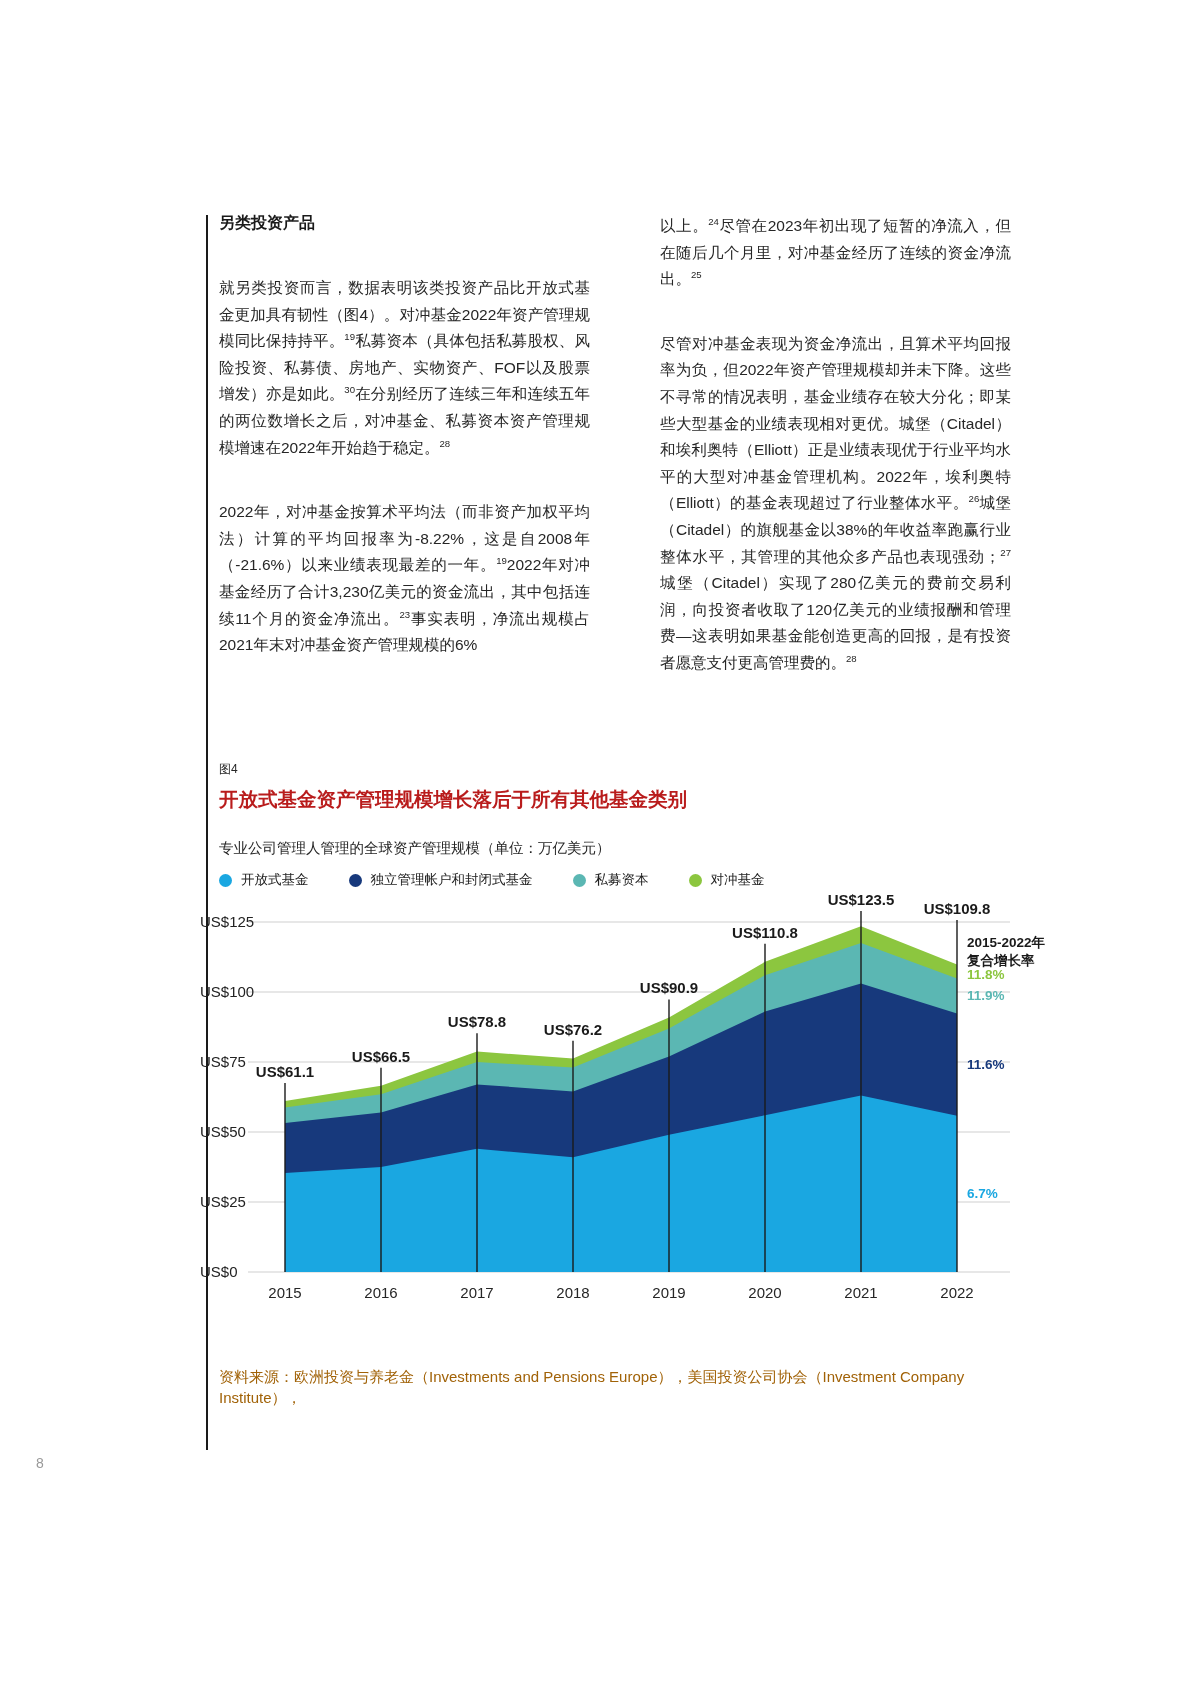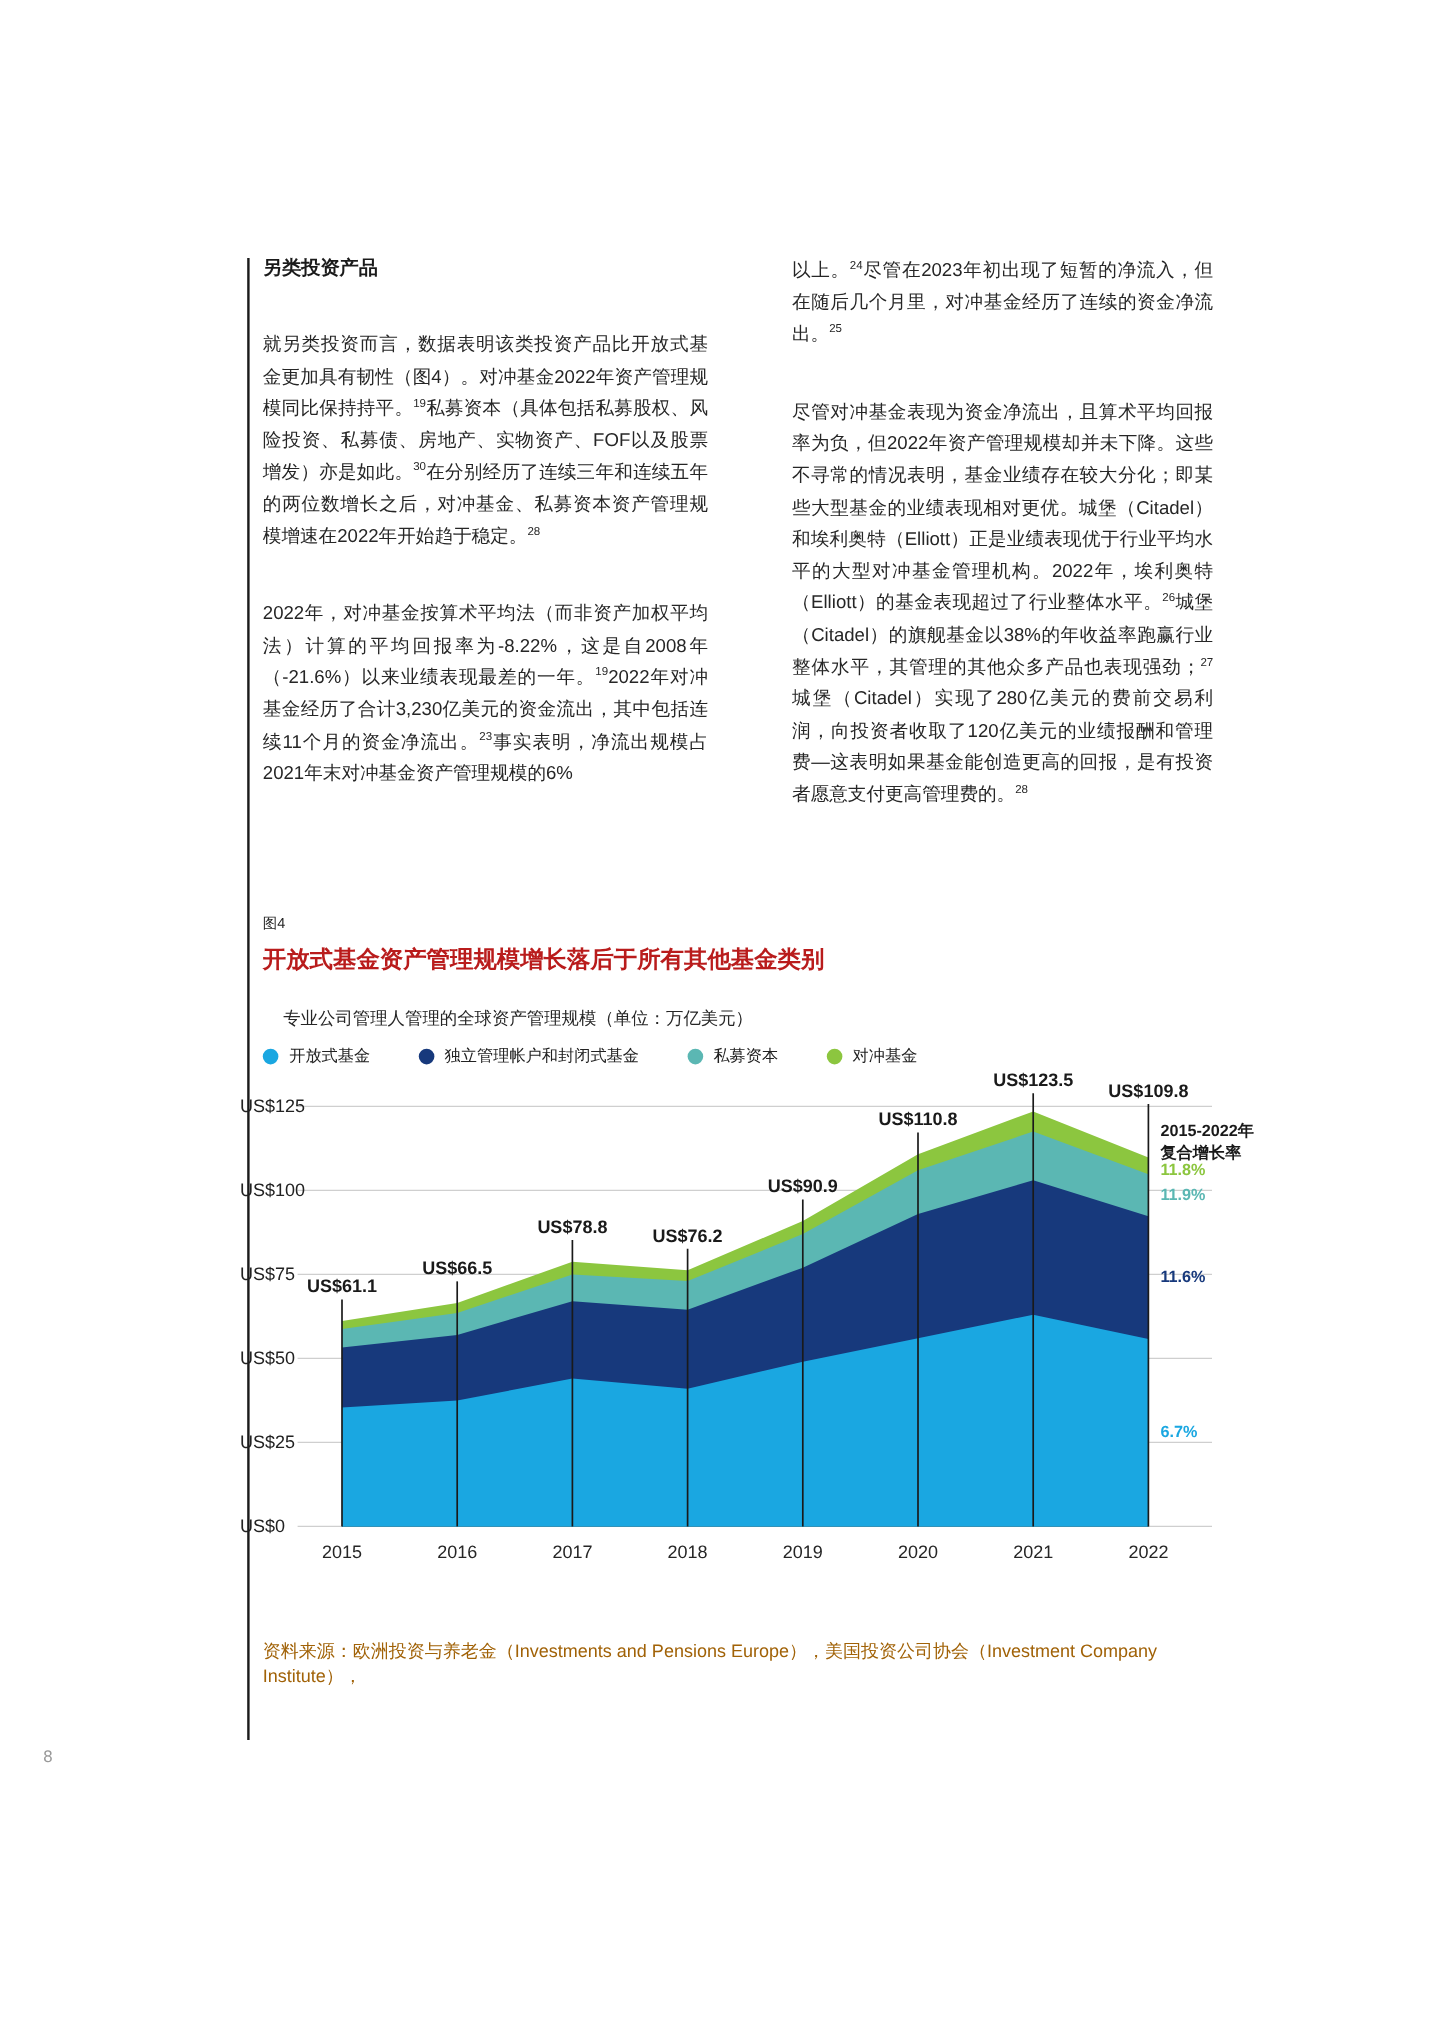--- a/index.html
+++ b/index.html
@@ -8,21 +8,21 @@
     font-family:"Liberation Sans", sans-serif;color:#262626;
   }
   .rule{position:absolute;left:206px;top:215px;width:2px;height:1235px;background:#1a1a1a;}
   .col-left{position:absolute;left:219px;top:213px;width:371px;}
   .col-right{position:absolute;left:660px;top:213px;width:351px;}
   .heading{font-size:16px;font-weight:bold;color:#1a1a1a;margin:0 0 41px 0;}
   p.body{font-size:15.5px;line-height:26.6px;color:#262626;text-align:justify;margin:0 0 38px 0;}
   p.body sup{font-size:62%;line-height:0;vertical-align:super;}
   .fig-label{position:absolute;left:219px;top:761px;font-size:12px;color:#262626;}
   .fig-title{position:absolute;left:219px;top:786px;font-size:19.5px;font-weight:bold;color:#b91c1c;}
-  .fig-subtitle{position:absolute;left:219px;top:839px;font-size:14.5px;color:#262626;margin-left:17px;}
+  .fig-subtitle{position:absolute;left:219px;top:839px;font-size:14.5px;color:#262626;}
   .legend{position:absolute;left:219px;top:871px;display:flex;gap:40px;align-items:center;}
   .legend .li{display:flex;align-items:center;font-size:13.5px;font-weight:normal;color:#222222;white-space:nowrap;}
   .legend .dot{width:13px;height:13px;border-radius:50%;margin-right:9px;display:inline-block;flex:none;}
   #chart{position:absolute;left:200px;top:895px;overflow:visible;}
   .source{position:absolute;left:219px;top:1366px;width:792px;font-size:15px;line-height:21px;color:#a16207;}
   .pagenum{position:absolute;left:36px;top:1455px;font-size:14px;color:#999999;}
 </style>
 </head>
 <body>
 

